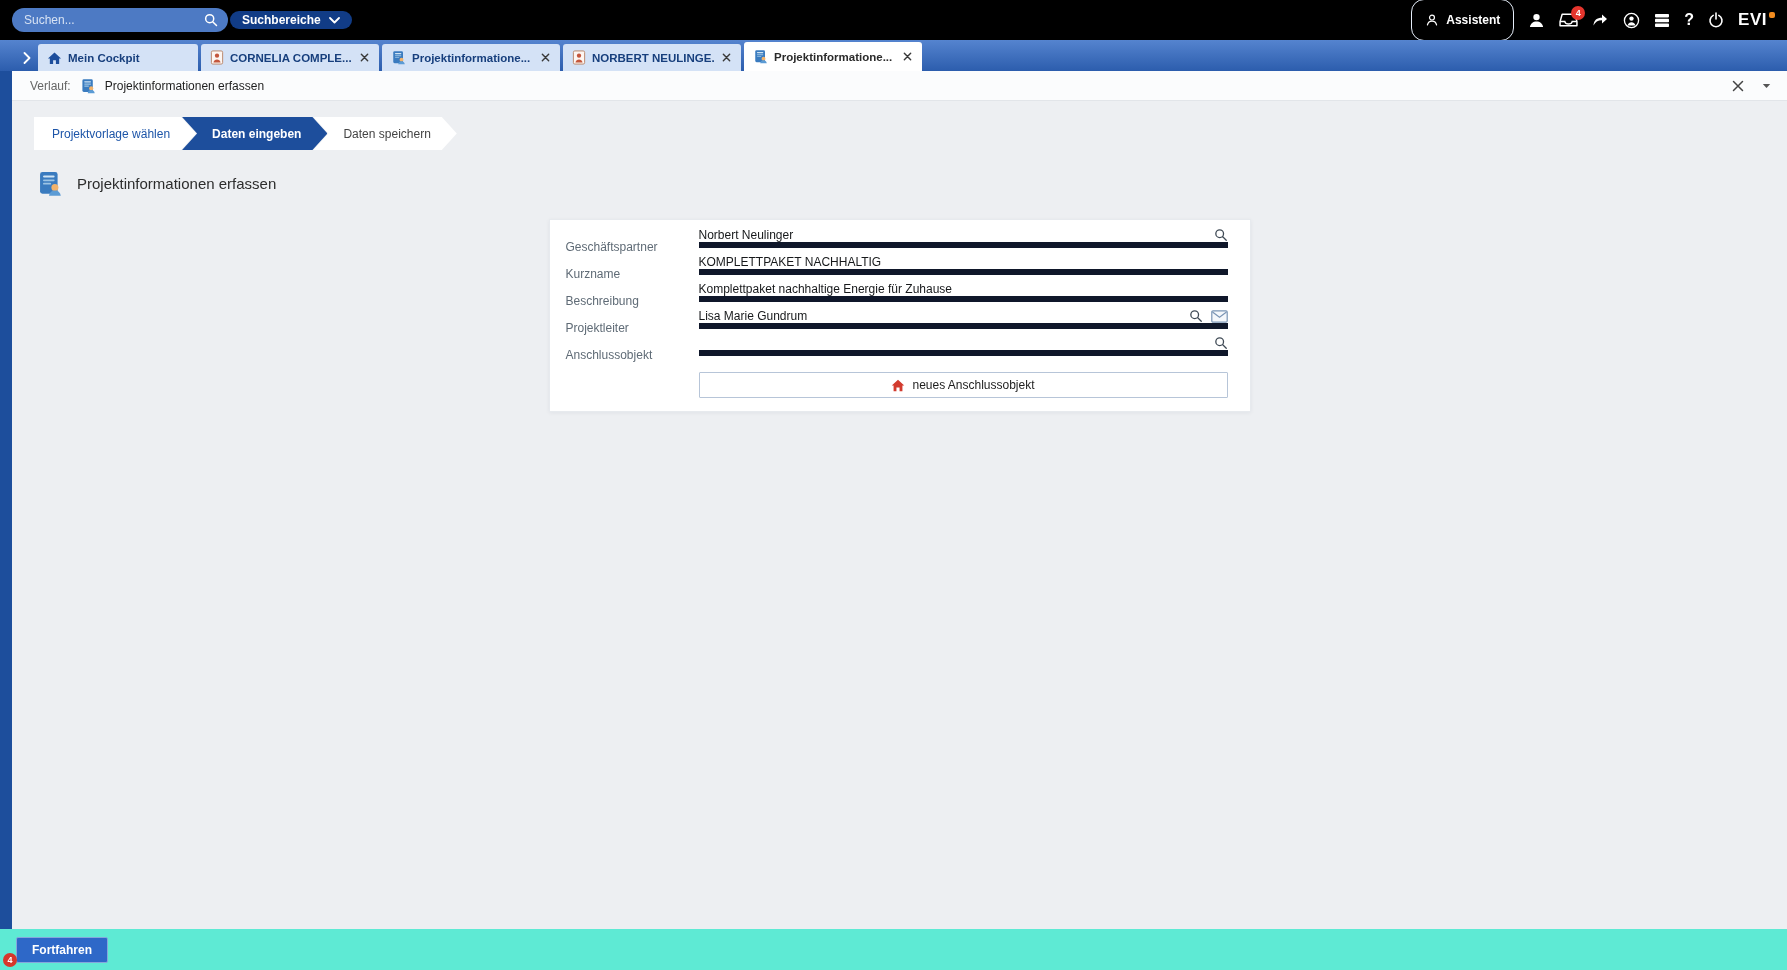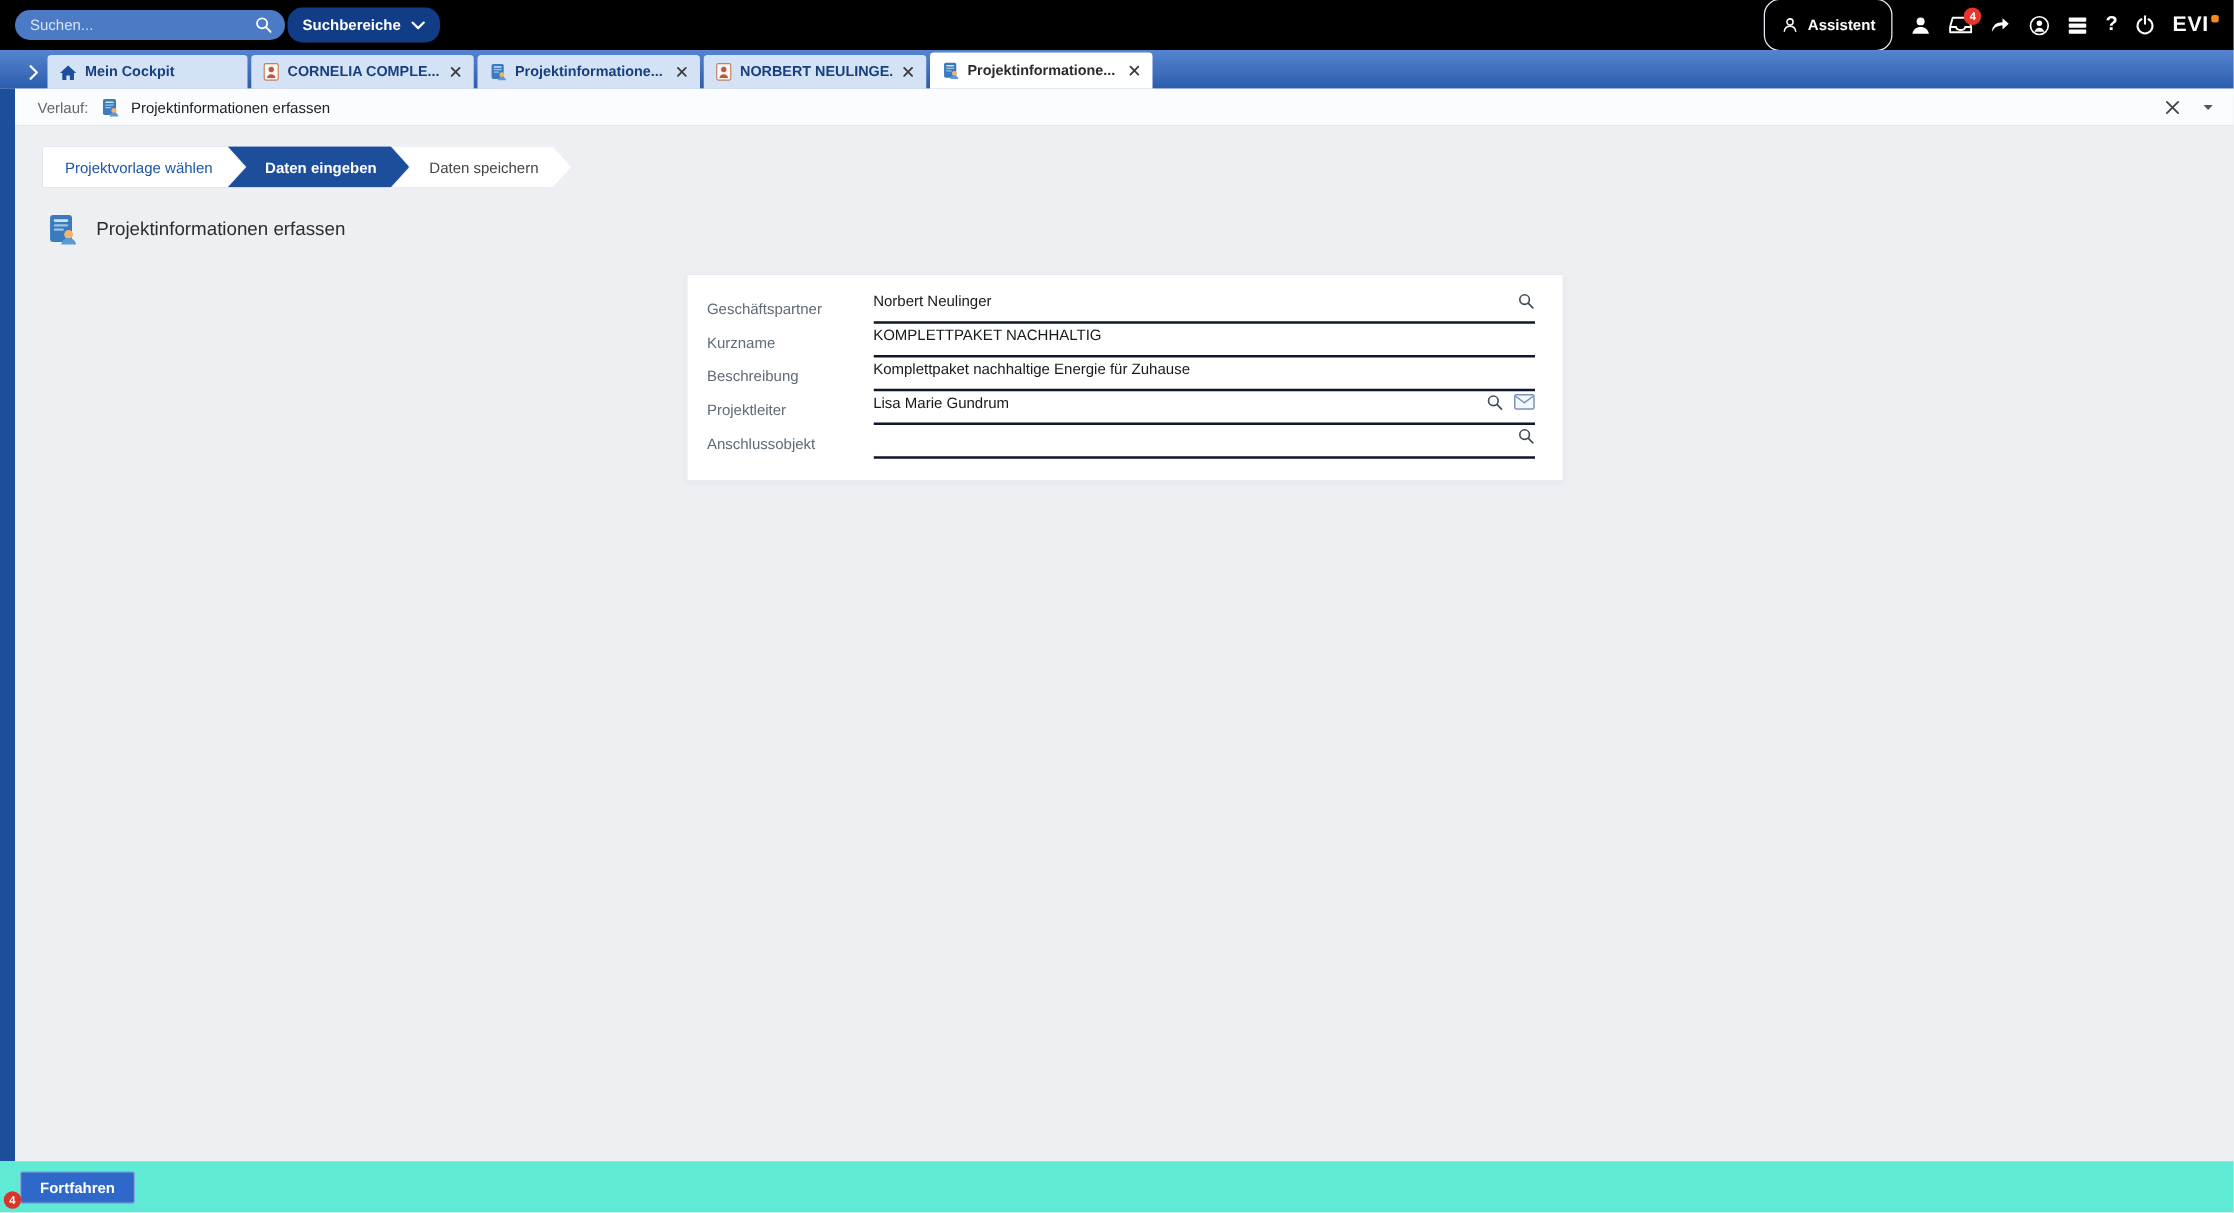--- a/index.html
+++ b/index.html
@@ -22,21 +22,21 @@
     display:flex; align-items:center; background:#4d7ac4;
     border-radius:12px; height:24px; width:216px; padding:0 10px 0 12px;
   }
   .search-box input {
     flex:1; background:transparent; border:none; outline:none;
     color:#fff; font-size:12px; font-family:inherit; min-width:0;
   }
   .search-box input::placeholder { color:#d7e2f3; }
   .scope-btn {
     display:flex; align-items:center; gap:8px; background:#113c86;
-    border:none; border-radius:12px; height:28px; padding:0 12px;
+    border:none; border-radius:12px; height:18px; padding:0 12px;
     color:#fff; font-size:12px; font-weight:700; font-family:inherit;
   }
   .topbar-right { margin-left:auto; display:flex; align-items:center; gap:14px; }
   .assistant-btn {
     display:flex; align-items:center; gap:7px; background:transparent;
     border:1px solid #e4ecf8; border-radius:13px; height:42px; padding:0 13px;
     color:#fff; font-size:12px; font-weight:700; font-family:inherit;
   }
   .tb-icon { position:relative; display:flex; align-items:center; }
   .tb-badge {
@@ -115,22 +115,22 @@
     width:702px; margin:22px auto 0; background:#fff;
     border:1px solid #e7eaee; box-shadow:0 1px 4px rgba(25,40,70,.06);
     padding:13px 22px 16px 16px; flex:0 0 auto;
   }
   .form-grid {
     display:grid; grid-template-columns:117px 1fr; column-gap:16px;
     grid-auto-rows:27px; align-items:center;
   }
   .field-label { font-size:12px; color:#5f6b76; white-space:nowrap; }
   .field {
-    display:flex; align-items:flex-start; gap:8px;
-    border-bottom:2px solid #0f172a; height:25px; align-self:end; margin-bottom:1px;
+    display:flex; align-items:flex-end; gap:8px;
+    border-bottom:6px solid #0f172a; height:25px; align-self:end; margin-bottom:12px;
   }
   .field input {
     flex:1; border:none; outline:none; background:transparent;
     font-size:12px; color:#17191b; font-family:inherit; min-width:0;
   }
   .btn-row { grid-column:2 / 3; height:auto; margin-top:7px; }
   .new-obj-btn {
     width:100%; height:26px; background:#fff; border:1px solid #b7c5d8;
     display:flex; align-items:center; justify-content:center; gap:7px;
     font-size:12px; color:#1e1e1e; font-family:inherit; border-radius:1px;
@@ -430,20 +430,30 @@
         <div class="field" data-interactable="true">
           <input data-interactable="true" value="" style="">
           <span data-interactable="true">
             <svg width="14" height="14" viewBox="0 0 16 16">
                 <circle cx="6.5" cy="6.5" r="4.4" fill="none" stroke="#3f4a55" stroke-width="1.5"></circle>
                 <line x1="10" y1="10" x2="14" y2="14" stroke="#3f4a55" stroke-width="1.5" stroke-linecap="round"></line>
               </svg>
           </span>
         </div>
 
+        <div class="btn-row">
+          <button class="new-obj-btn" data-interactable="true">
+            <span data-interactable="false">
+              <svg width="14" height="13" viewBox="0 0 16 15">
+                  <path d="M8 1L15.2 7.6h-2.1V14H9.8v-4.2H6.2V14H2.9V7.6H0.8z" fill="#d23b2e"></path>
+                </svg>
+            </span>
+            <span data-interactable="false">neues Anschlussobjekt</span>
+          </button>
+        </div>
 
       </div>
     </section>
 
     <div style="flex:1" data-interactable="false"></div>
   </div>
 </div>
 
 <footer class="bottombar" data-interactable="false">
   <button class="continue-btn" data-interactable="true">Fortfahren</button>

